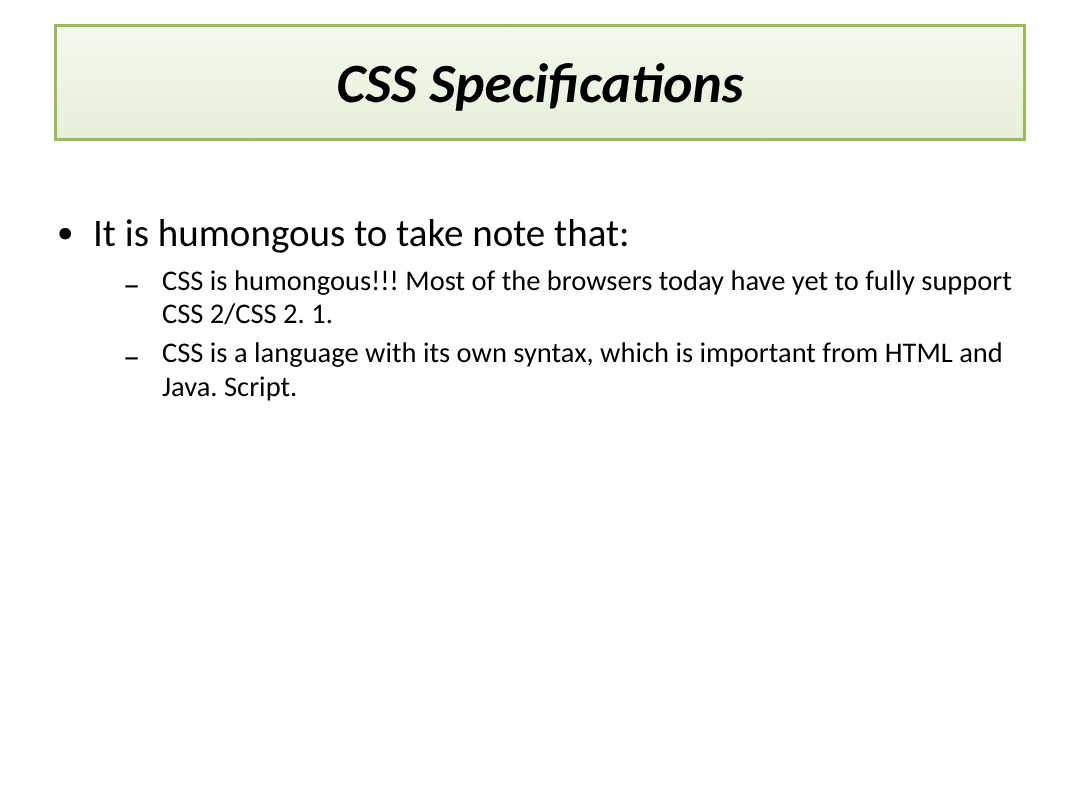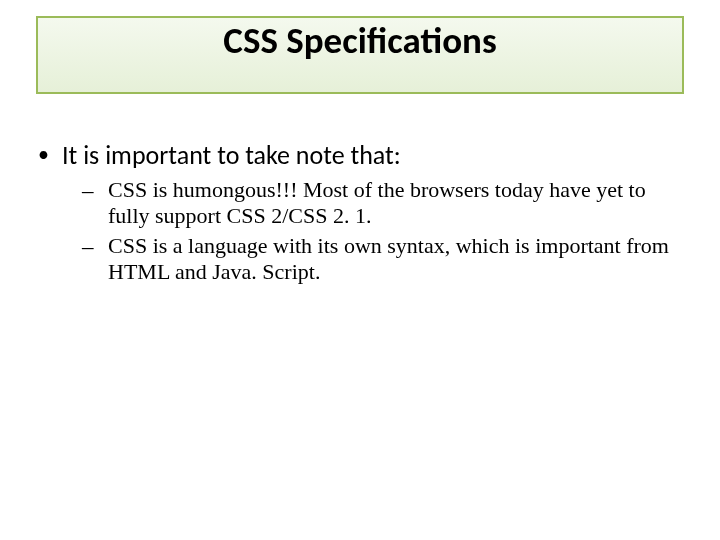--- a/index.html
+++ b/index.html
@@ -19,23 +19,24 @@
   }
   .title-box {
     position: absolute;
     left: 36px;
     top: 16px;
     width: 648px;
     height: 78px;
     border: 2px solid #9bbb59;
     background: linear-gradient(to bottom, #f4f9ee 0%, #e6f0d8 100%);
     display: flex;
-    align-items: flex-start;
+    align-items: center;
     justify-content: center;
     box-sizing: border-box;
+    font-style: italic;
   }
   .title-text {
     font-size: 37px;
     font-weight: 700;
     color: #000;
   }
   .body {
     position: absolute;
     left: 36px;
     top: 140px;
@@ -58,22 +59,21 @@
     position: absolute;
     left: 2px;
     top: 0;
     font-size: 22px;
     line-height: 1.35;
   }
   ul.lvl2 {
     list-style: none;
     padding: 0;
     margin: 6px 0 0 0;
-    font-size: 22px;
-    font-family: Liberation Serif, serif;
+    font-size: 19px;
   }
   ul.lvl2 > li {
     position: relative;
     padding-left: 46px;
     margin: 0 0 4px 0;
   }
   ul.lvl2 > li::before {
     content: "–";
     position: absolute;
     left: 20px;
@@ -87,21 +87,21 @@
 
 <div class="slide">
 
   <div class="title-box">
     <div class="title-text">CSS Specifications</div>
   </div>
 
   <div class="body">
     <ul class="lvl1">
       <li>
-        <span>It is important to take note that:</span>
+        <span>It is humongous to take note that:</span>
         <ul class="lvl2">
           <li>
             <span>CSS is humongous!!! Most of the browsers today have yet to fully support CSS 2/CSS 2. 1.</span>
           </li>
           <li>
             <span>CSS is a language with its own syntax, which is important from HTML and Java. Script.</span>
           </li>
         </ul>
       </li>
     </ul>

